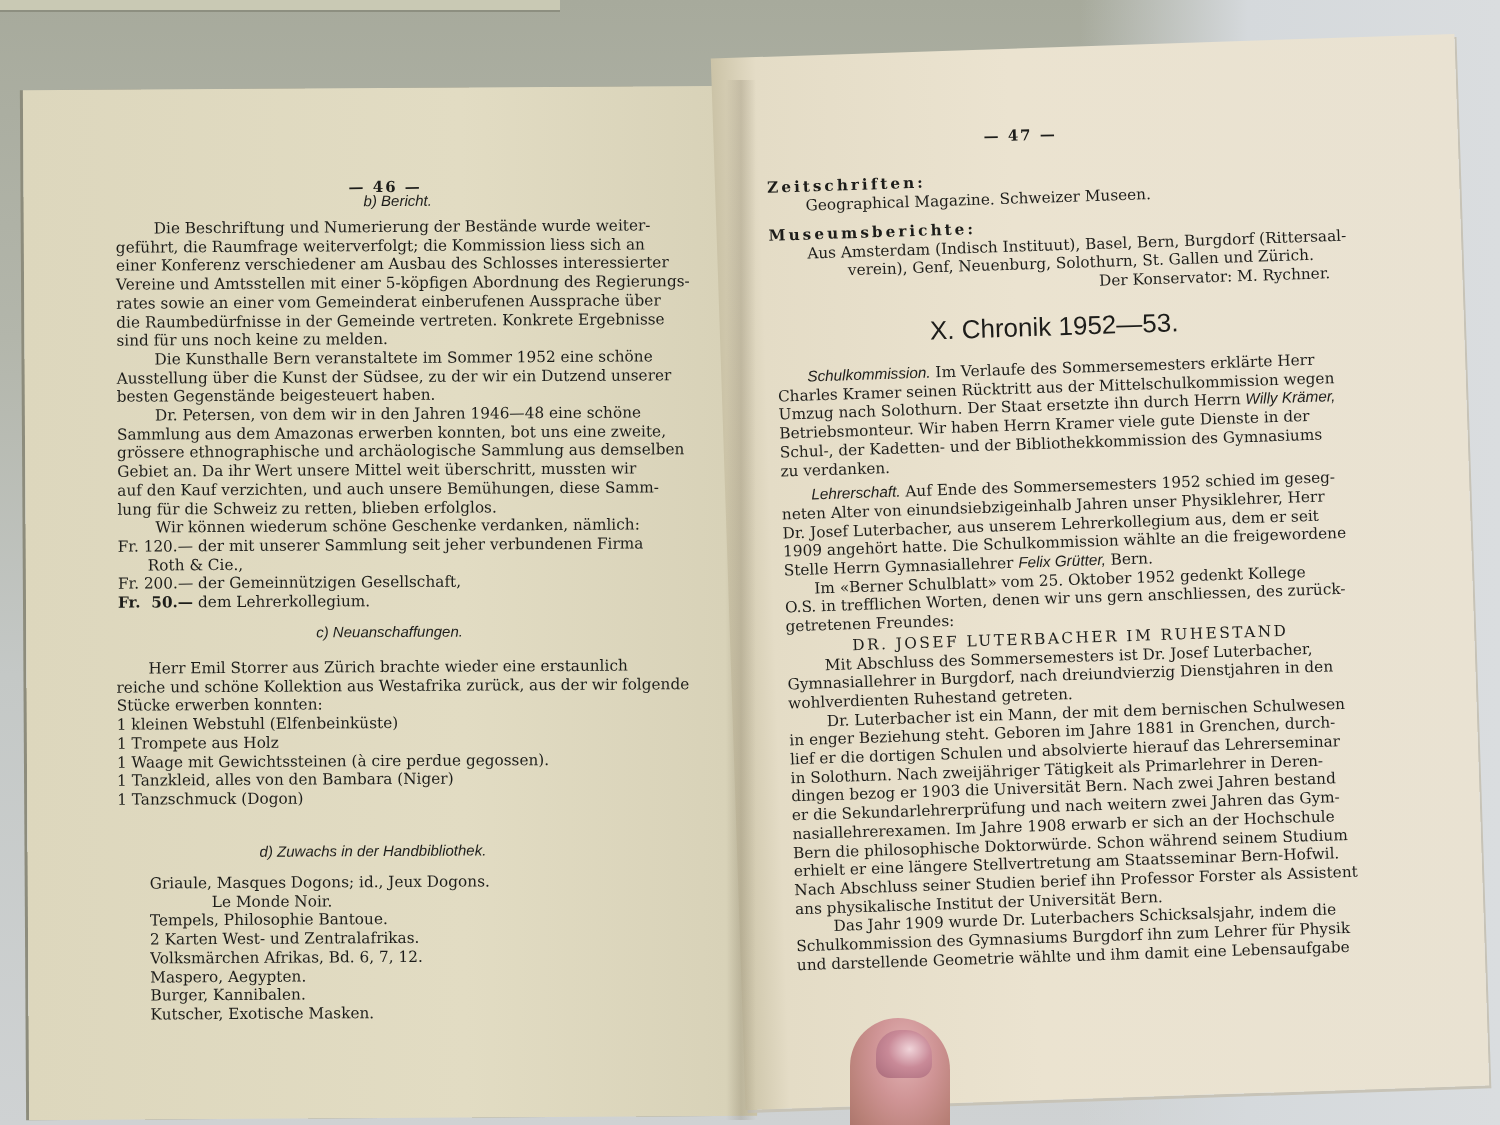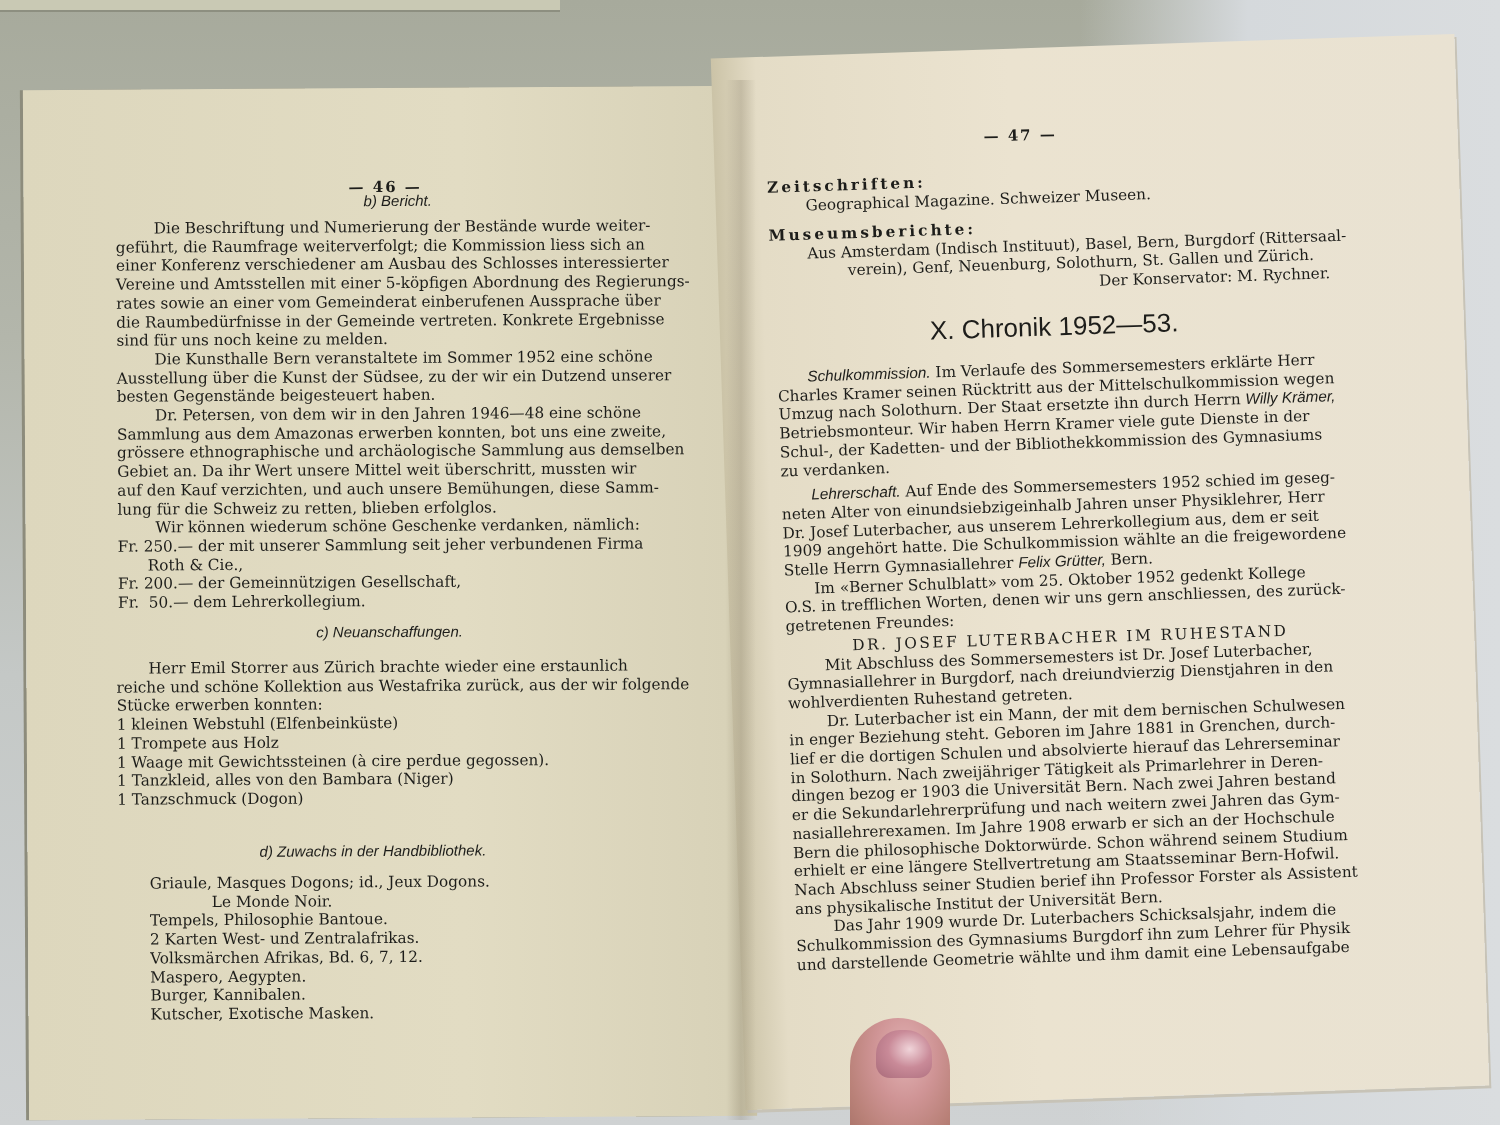--- a/index.html
+++ b/index.html
@@ -91,30 +91,30 @@
       <div class="line">besten Gegenstände beigesteuert haben.</div>
       <div class="line" style="padding-left:38px;">Dr. Petersen, von dem wir in den Jahren 1946—48 eine schöne</div>
       <div class="line">Sammlung aus dem Amazonas erwerben konnten, bot uns eine zweite,</div>
       <div class="line">grössere ethnographische und archäologische Sammlung aus demselben</div>
       <div class="line">Gebiet an. Da ihr Wert unsere Mittel weit überschritt, mussten wir</div>
       <div class="line">auf den Kauf verzichten, und auch unsere Bemühungen, diese Samm-</div>
       <div class="line">lung für die Schweiz zu retten, blieben erfolglos.</div>
       <div class="line" style="padding-left:38px;">Wir können wiederum schöne Geschenke verdanken, nämlich:</div>
 
       <div class="line">
-        <span>Fr. 250.—</span>
+        <span>Fr. 120.—</span>
         <span>der mit unserer Sammlung seit jeher verbundenen Firma</span>
       </div>
       <div class="line" style="padding-left:30px;">Roth &amp; Cie.,</div>
       <div class="line">
         <span>Fr. 200.—</span>
         <span>der Gemeinnützigen Gesellschaft,</span>
       </div>
       <div class="line">
-        <span style="white-space:pre;">Fr.  50.—</span>
+        <span style="white-space:pre;font-weight:bold;">Fr.  50.—</span>
         <span>dem Lehrerkollegium.</span>
       </div>
     </div>
 
     <div class="section-title" style="left:290px; top:535px;text-align:center;">c) Neuanschaffungen.</div>
     <div class="text" style="left:90px; top:570px; width:548px;">
       <div class="line" style="padding-left:32px;">Herr Emil Storrer aus Zürich brachte wieder eine erstaunlich</div>
       <div class="line">reiche und schöne Kollektion aus Westafrika zurück, aus der wir folgende</div>
       <div class="line">Stücke erwerben konnten:</div>
       <div class="list-line">1 kleinen Webstuhl (Elfenbeinküste)</div>

